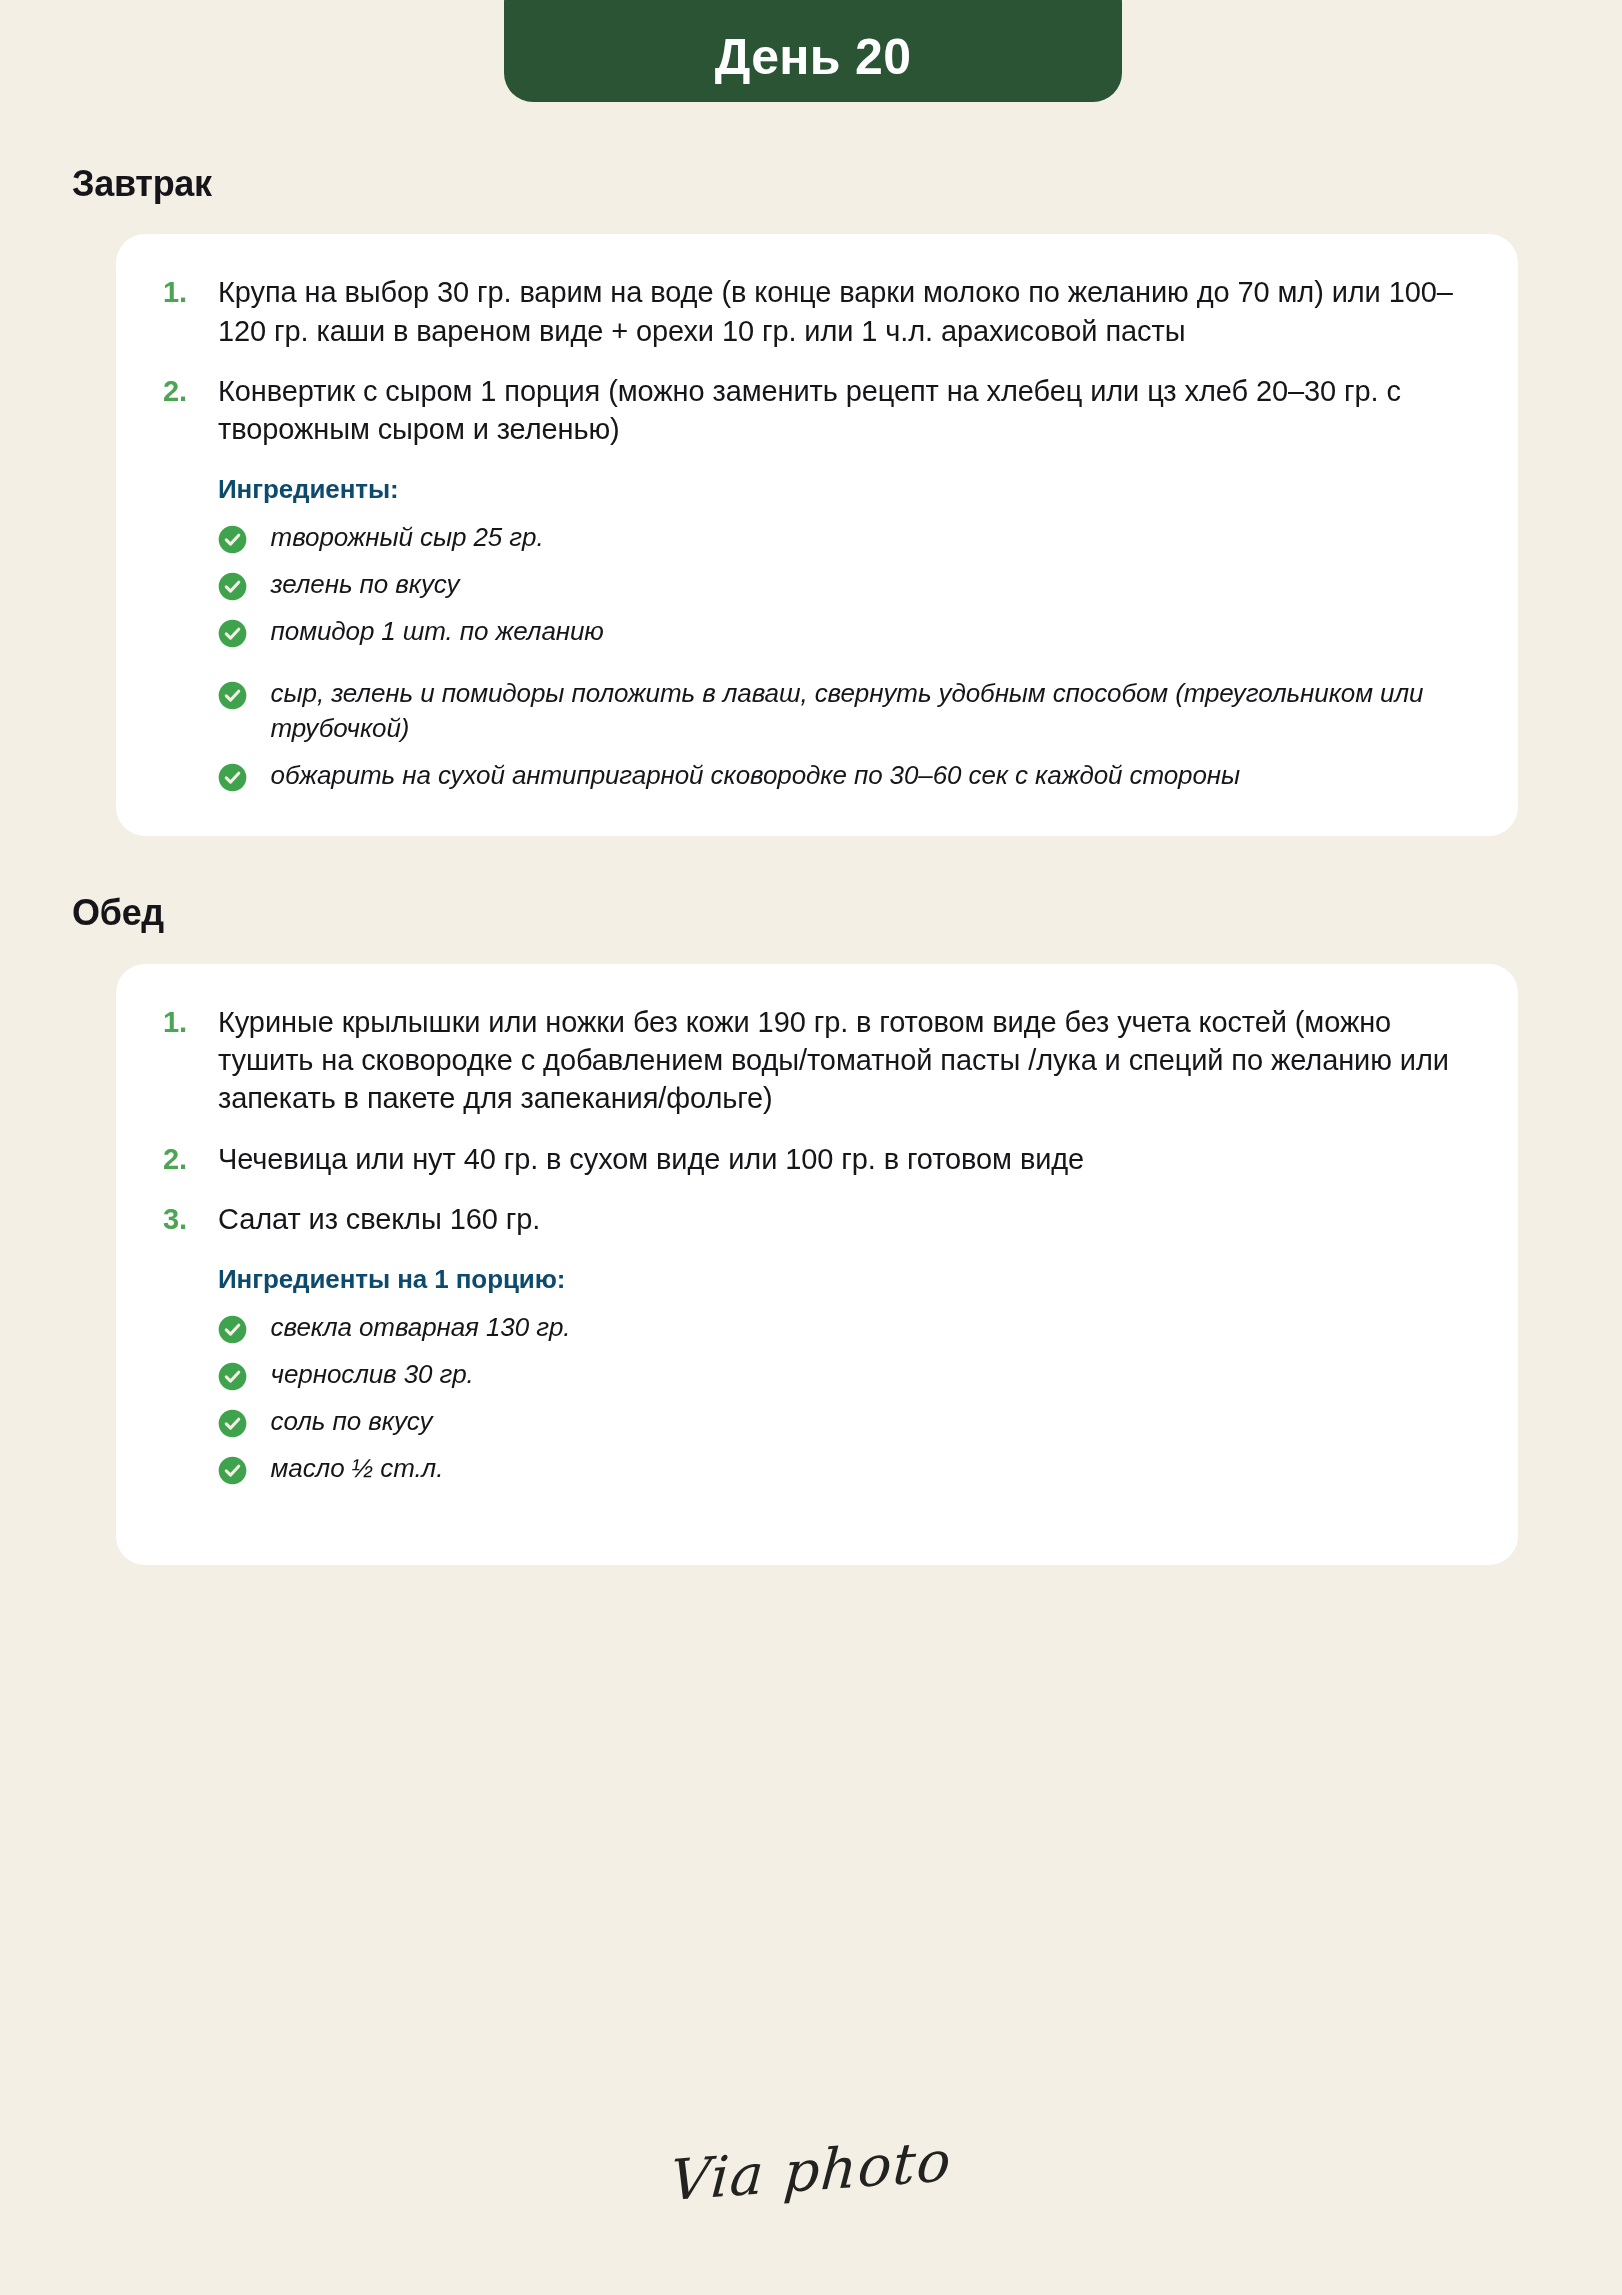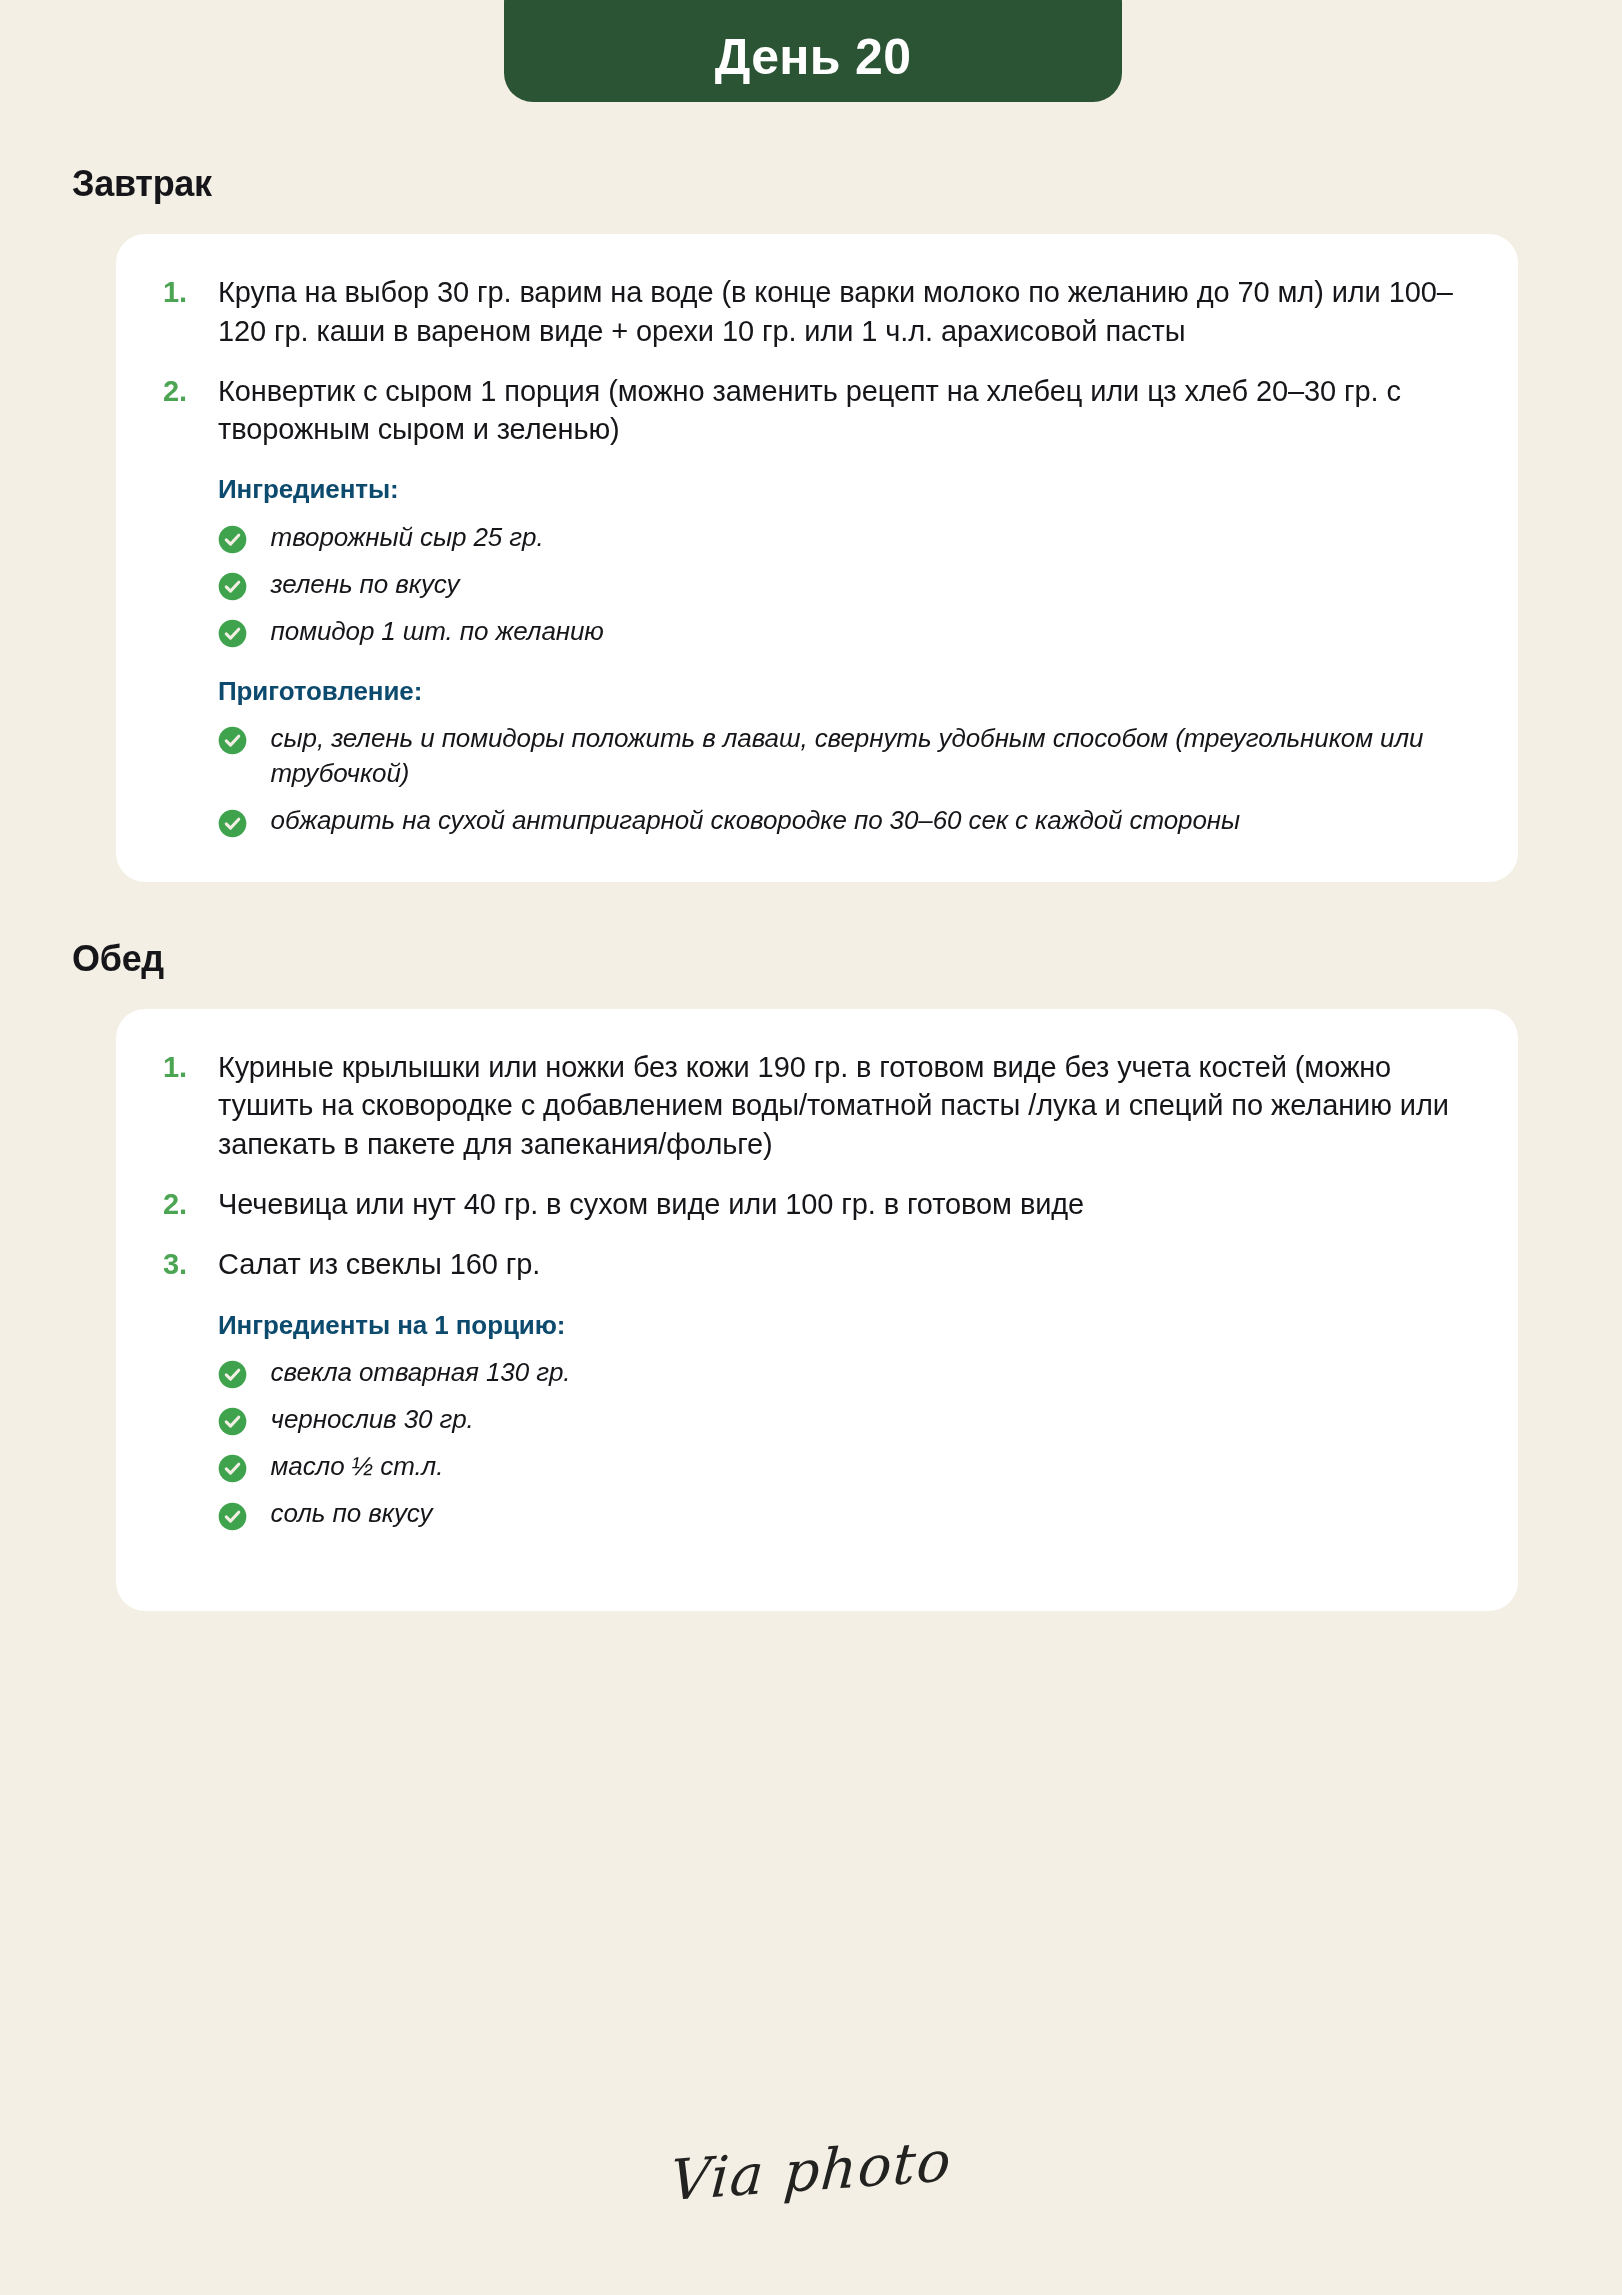--- a/index.html
+++ b/index.html
@@ -212,21 +212,20 @@
                       <circle cx="22" cy="22" r="21" fill="#3FA34D"></circle>
                       <path d="M12.5 22.5 L19 29 L31.5 15.5" fill="none" stroke="#F4EFE4" stroke-width="4.6" stroke-linecap="round" stroke-linejoin="round"></path>
                     </svg>
                 </span>
                 <span class="check-text">помидор 1 шт. по желанию</span>
               </li>
             </ul>
           </div>
 
           <div class="sub-block">
-            <div class="sub-head">Приготовление:</div>
             <ul class="check-list">
               <li class="check-item">
                 <span class="check-icon">
                   <svg viewBox="0 0 44 44" xmlns="http://www.w3.org/2000/svg">
                       <circle cx="22" cy="22" r="21" fill="#3FA34D"></circle>
                       <path d="M12.5 22.5 L19 29 L31.5 15.5" fill="none" stroke="#F4EFE4" stroke-width="4.6" stroke-linecap="round" stroke-linejoin="round"></path>
                     </svg>
                 </span>
                 <span class="check-text">сыр, зелень и помидоры положить в лаваш, свернуть удобным способом (треугольником или трубочкой)</span>
               </li>
@@ -293,30 +292,30 @@
                 </span>
                 <span class="check-text">чернослив 30 гр.</span>
               </li>
               <li class="check-item">
                 <span class="check-icon">
                   <svg viewBox="0 0 44 44" xmlns="http://www.w3.org/2000/svg">
                       <circle cx="22" cy="22" r="21" fill="#3FA34D"></circle>
                       <path d="M12.5 22.5 L19 29 L31.5 15.5" fill="none" stroke="#F4EFE4" stroke-width="4.6" stroke-linecap="round" stroke-linejoin="round"></path>
                     </svg>
                 </span>
+                <span class="check-text">соль по вкусу</span>
+              </li>
+              <li class="check-item">
+                <span class="check-icon">
+                  <svg viewBox="0 0 44 44" xmlns="http://www.w3.org/2000/svg">
+                      <circle cx="22" cy="22" r="21" fill="#3FA34D"></circle>
+                      <path d="M12.5 22.5 L19 29 L31.5 15.5" fill="none" stroke="#F4EFE4" stroke-width="4.6" stroke-linecap="round" stroke-linejoin="round"></path>
+                    </svg>
+                </span>
                 <span class="check-text">масло ½ ст.л.</span>
-              </li>
-              <li class="check-item">
-                <span class="check-icon">
-                  <svg viewBox="0 0 44 44" xmlns="http://www.w3.org/2000/svg">
-                      <circle cx="22" cy="22" r="21" fill="#3FA34D"></circle>
-                      <path d="M12.5 22.5 L19 29 L31.5 15.5" fill="none" stroke="#F4EFE4" stroke-width="4.6" stroke-linecap="round" stroke-linejoin="round"></path>
-                    </svg>
-                </span>
-                <span class="check-text">соль по вкусу</span>
               </li>
             </ul>
           </div>
 
         </div>
       </div>
 
     </div>
   </div>
 

